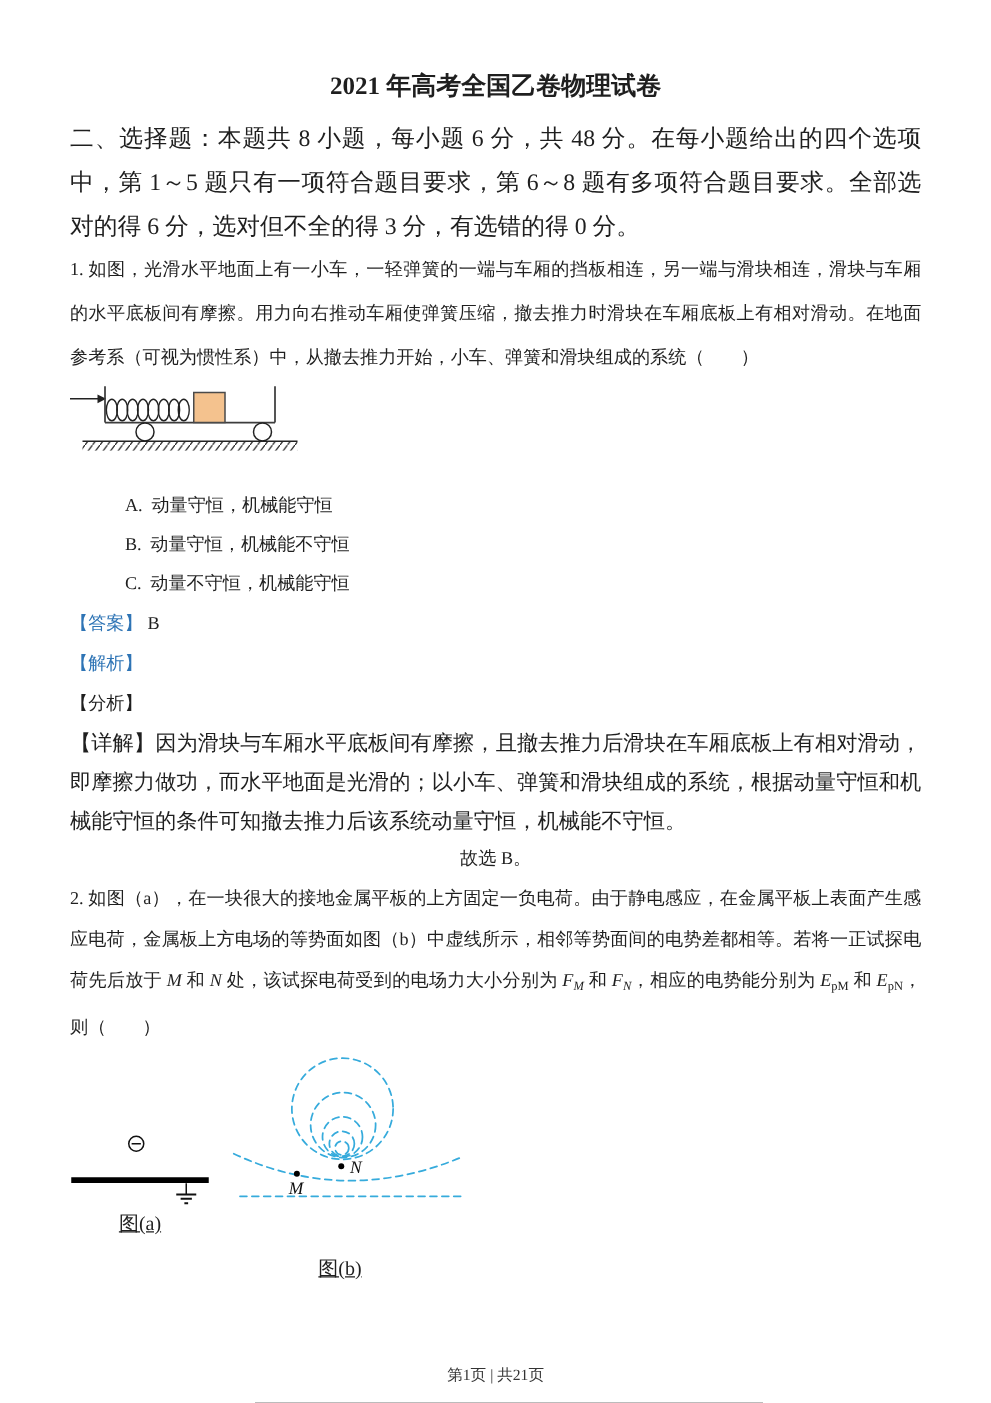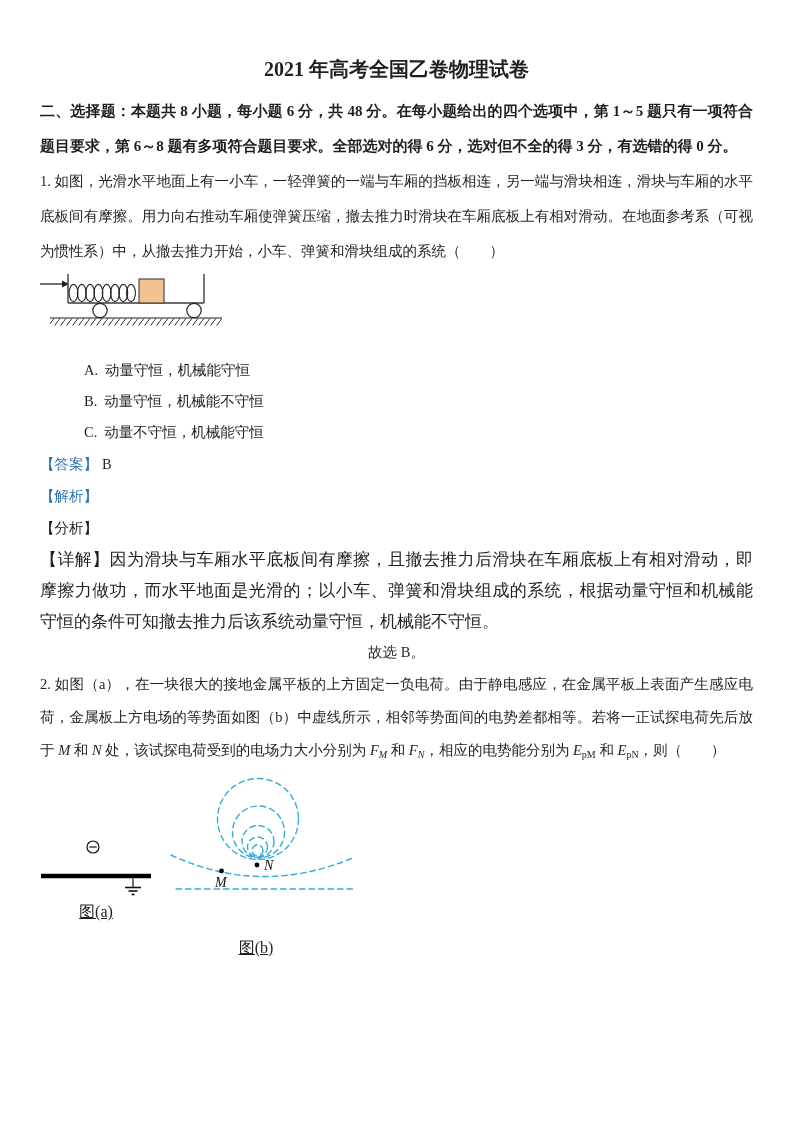--- a/index.html
+++ b/index.html
@@ -7,27 +7,27 @@
   html,body { background:#888; }
   .page {
     position:relative;
     width:793px; height:1122px;
     margin:0 auto;
     background:#ffffff;
     font-family:"Liberation Serif","DejaVu Serif",serif;
     color:#1f1f1f;
     overflow:hidden;
   }
-  .content { padding:0 40px; }
+  .content { padding:0 56px; }
   .doc-title {
     font-size:20px; font-weight:bold; text-align:center;
     margin:56px 0 12px 0; line-height:26px;
   }
   .sec-header {
-    font-weight:bold; font-size:15px; line-height:35px;
+    font-weight:normal; font-size:19px; line-height:35px;
     text-align:justify;
   }
   .stem { font-size:14.5px; line-height:35px; text-align:justify; }
   .stem2 { font-size:14.5px; line-height:33px; text-align:justify; }
   .fig1-wrap { margin:4px 0 24px 0; height:58px; }
   .option { font-size:14.5px; line-height:31px;margin-left:44px; }
   .option .opt-label { margin-right:7px; }
   .tagline { font-size:14.5px; line-height:32px; }
   .tag { color:var(--tag-blue);margin-top:12px; }
   .ans { margin-left:4px; }
@@ -165,13 +165,14 @@
         <text x="47" y="112" font-size="14" font-style="italic" font-family="Liberation Serif, DejaVu Serif, serif" fill="#111">M</text>
         <text x="96" y="95" font-size="14" font-style="italic" font-family="Liberation Serif, DejaVu Serif, serif" fill="#111">N</text>
       </svg>
 
       <div class="fig-label fig-a-label">图(a)</div>
       <div class="fig-label fig-b-label">图(b)</div>
     </div>
 
   </div>
 
+  <div class="footer">第1页  |  共21页</div>
 </div>
 
 </body></html>

